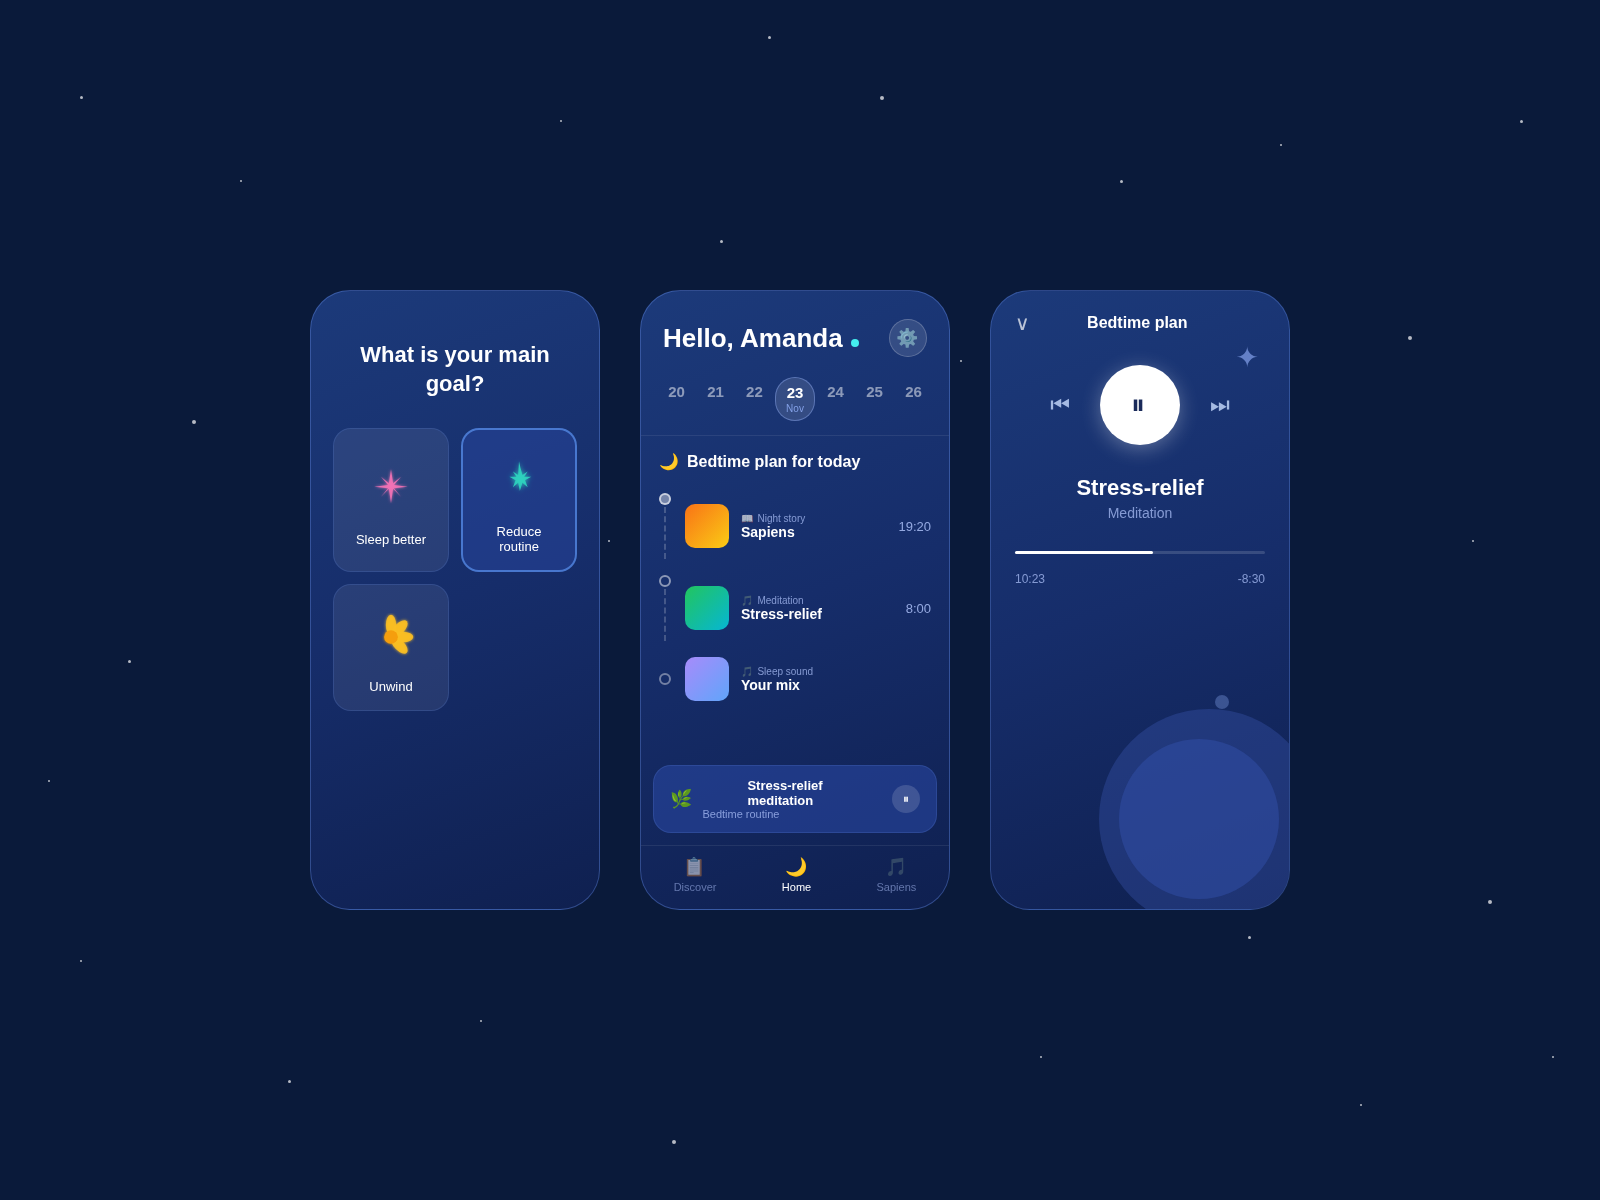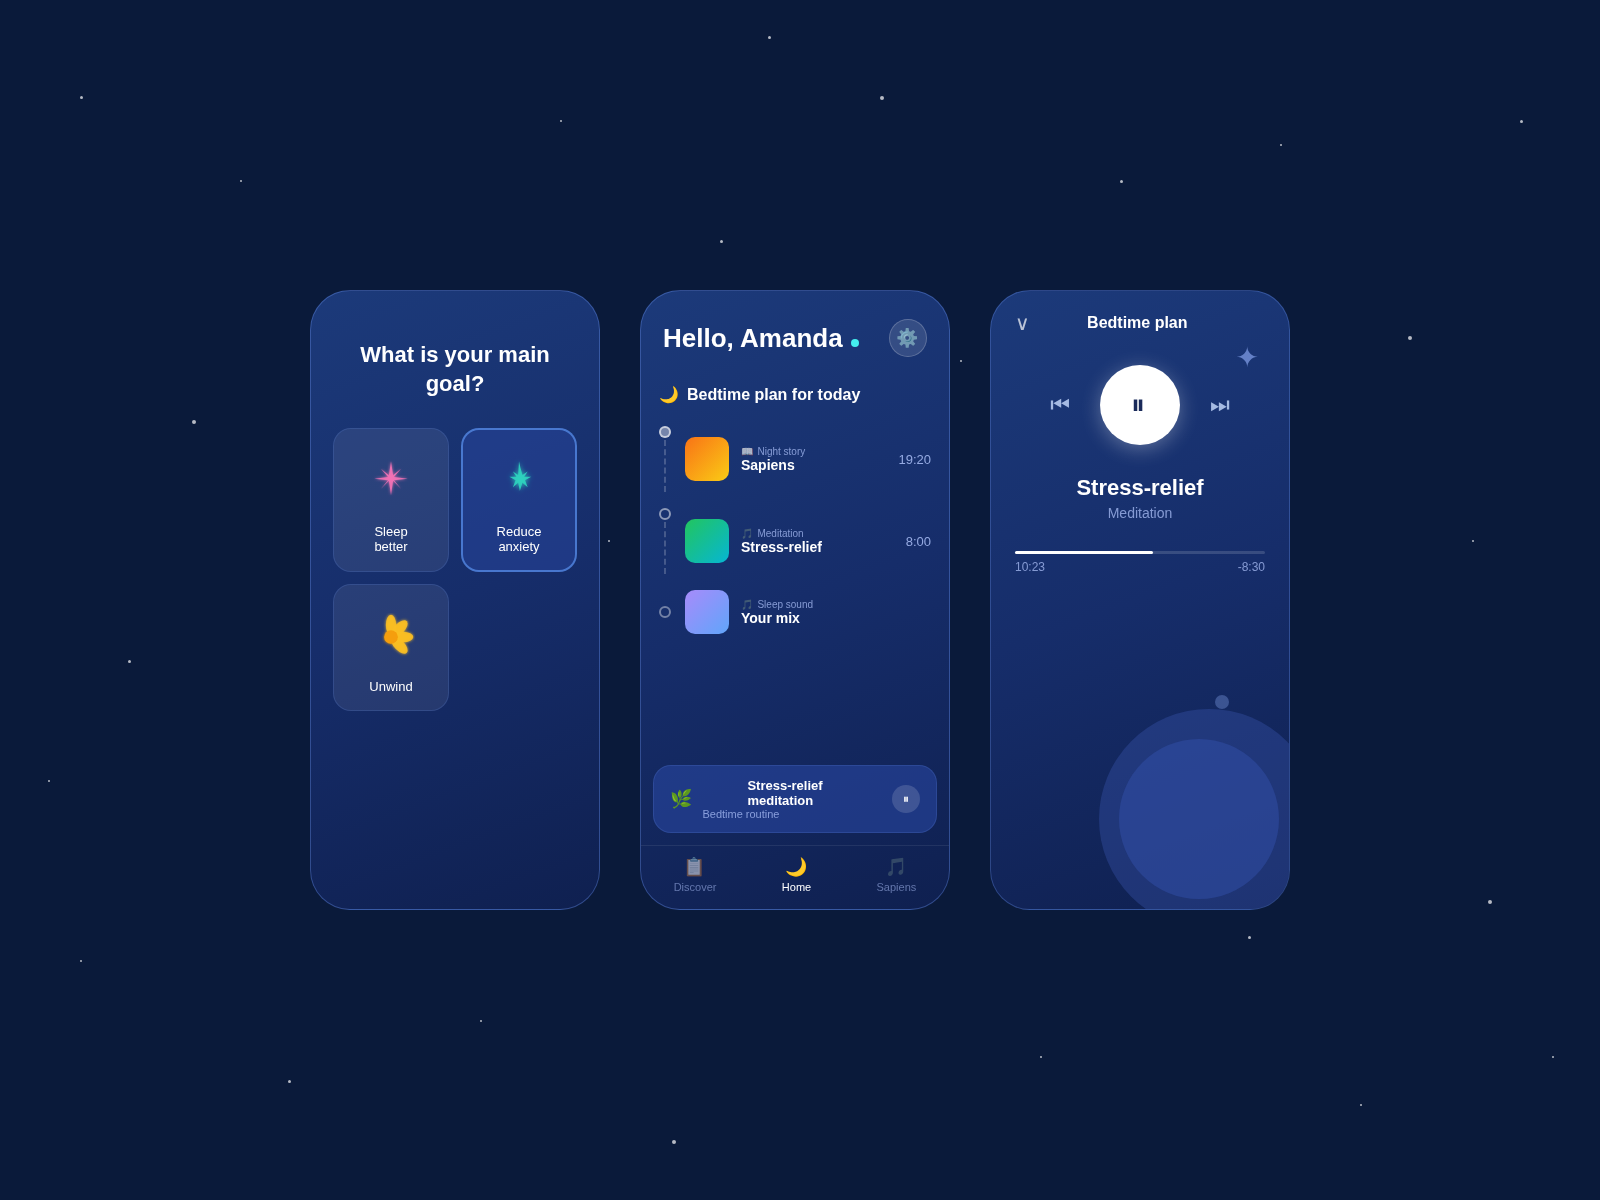--- a/index.html
+++ b/index.html
@@ -68,21 +68,21 @@
     }
 
     .goal-card {
       background: rgba(255,255,255,0.08);
       border-radius: 18px;
       border: 1.5px solid rgba(100,140,230,0.2);
       display: flex;
       flex-direction: column;
       align-items: center;
       justify-content: center;
-      padding: 22px 23px 16px;
+      padding: 22px 16px 16px;
       cursor: pointer;
       gap: 12px;
     }
 
     .goal-card.selected {
       background: rgba(40,70,160,0.5);
       border: 2px solid rgba(100,160,255,0.6);
     }
 
     .goal-card .icon-wrap {
@@ -479,21 +479,21 @@
 
     .progress-bar-fill {
       height: 100%;
       background: white;
       border-radius: 2px;
     }
 
     .progress-times {
       display: flex;
       justify-content: space-between;
-      margin-top: 6px;
+      margin-top: 18px;
       color: rgba(180,200,255,0.7);
       font-size: 12px;
       gap: 24px;
     }
 
     
     .player-dot {
       position: absolute;
       right: 60px;
       bottom: 200px;
@@ -575,21 +575,21 @@
               <filter id="glow2">
                 <feGaussianBlur stdDeviation="3" result="blur"></feGaussianBlur>
                 <feMerge>
                   <feMergeNode in="blur"></feMergeNode>
                   <feMergeNode in="SourceGraphic"></feMergeNode>
                 </feMerge>
               </filter>
             </defs>
         </svg>
       </div>
-      <span class="label">Reduce anxiety</span>
+      <span class="label">Reduce routine</span>
     </div>
 
     <div class="goal-card">
       <div class="icon-wrap">
         <svg class="icon-yellow" viewBox="0 0 56 56" fill="none">
           <g filter="url(#glow3)">
           <ellipse cx="28" cy="14" rx="6" ry="12" fill="#fbbf24" opacity="0.9"></ellipse>
           <ellipse cx="28" cy="14" rx="6" ry="12" fill="#fbbf24" opacity="0.9" transform="rotate(45 28 28)"></ellipse>
           <ellipse cx="28" cy="14" rx="6" ry="12" fill="#fbbf24" opacity="0.9" transform="rotate(90 28 28)"></ellipse>
           <ellipse cx="28" cy="14" rx="6" ry="12" fill="#fbbf24" opacity="0.9" transform="rotate(135 28 28)"></ellipse>
@@ -617,20 +617,44 @@
 <div class="phone phone2">
 
   <div class="phone2-header">
     <div>
       <span class="hello-text">Hello, Amanda</span>
       <span class="dot-online"></span>
     </div>
     <div class="gear-btn">⚙️</div>
   </div>
 
+  <div class="calendar-row">
+    <div class="cal-day">
+      <span class="day-num">20</span>
+    </div>
+    <div class="cal-day">
+      <span class="day-num">21</span>
+    </div>
+    <div class="cal-day">
+      <span class="day-num">22</span>
+    </div>
+    <div class="cal-day active">
+      <span class="day-num">23</span>
+      <span class="day-month">Nov</span>
+    </div>
+    <div class="cal-day">
+      <span class="day-num">24</span>
+    </div>
+    <div class="cal-day">
+      <span class="day-num">25</span>
+    </div>
+    <div class="cal-day">
+      <span class="day-num">26</span>
+    </div>
+  </div>
 
   <div class="bedtime-section">
     <div class="section-title">
       <span>🌙</span>
       <span>Bedtime plan for today</span>
     </div>
 
     <div class="bedtime-list">
 
       <div class="bedtime-item">

